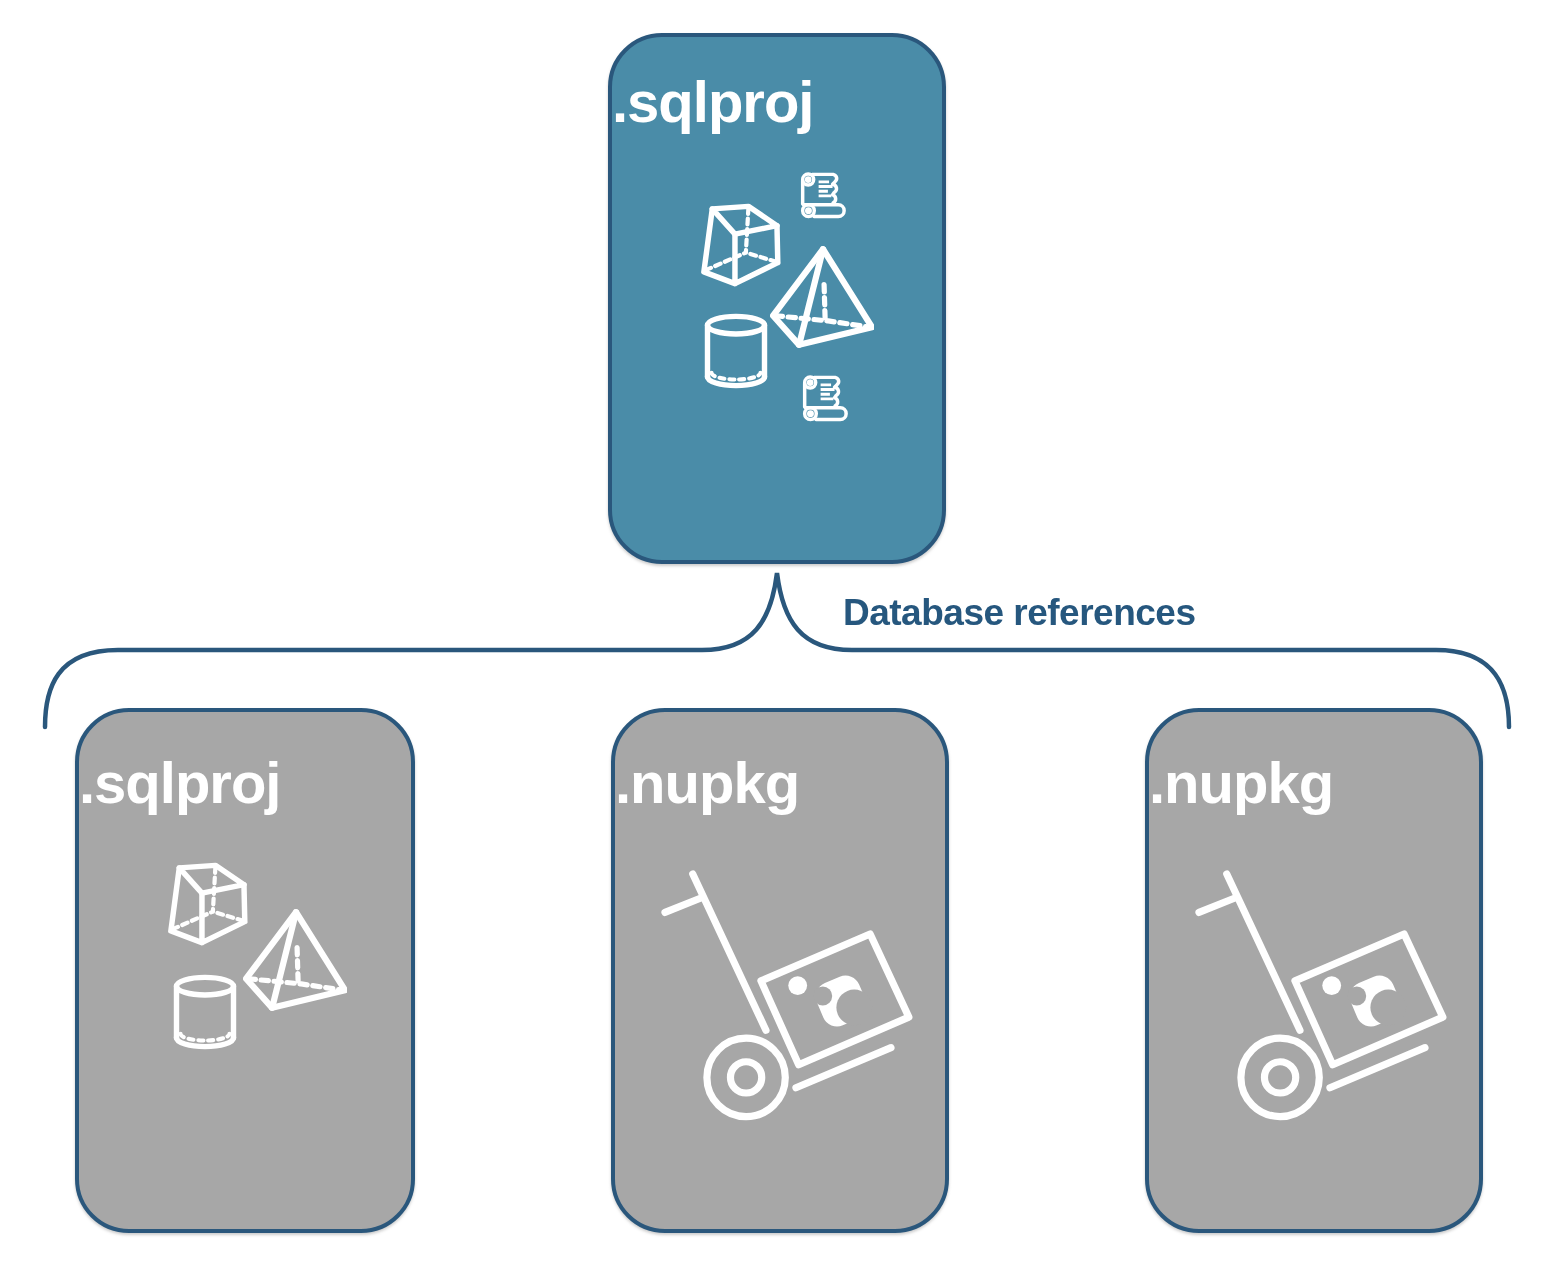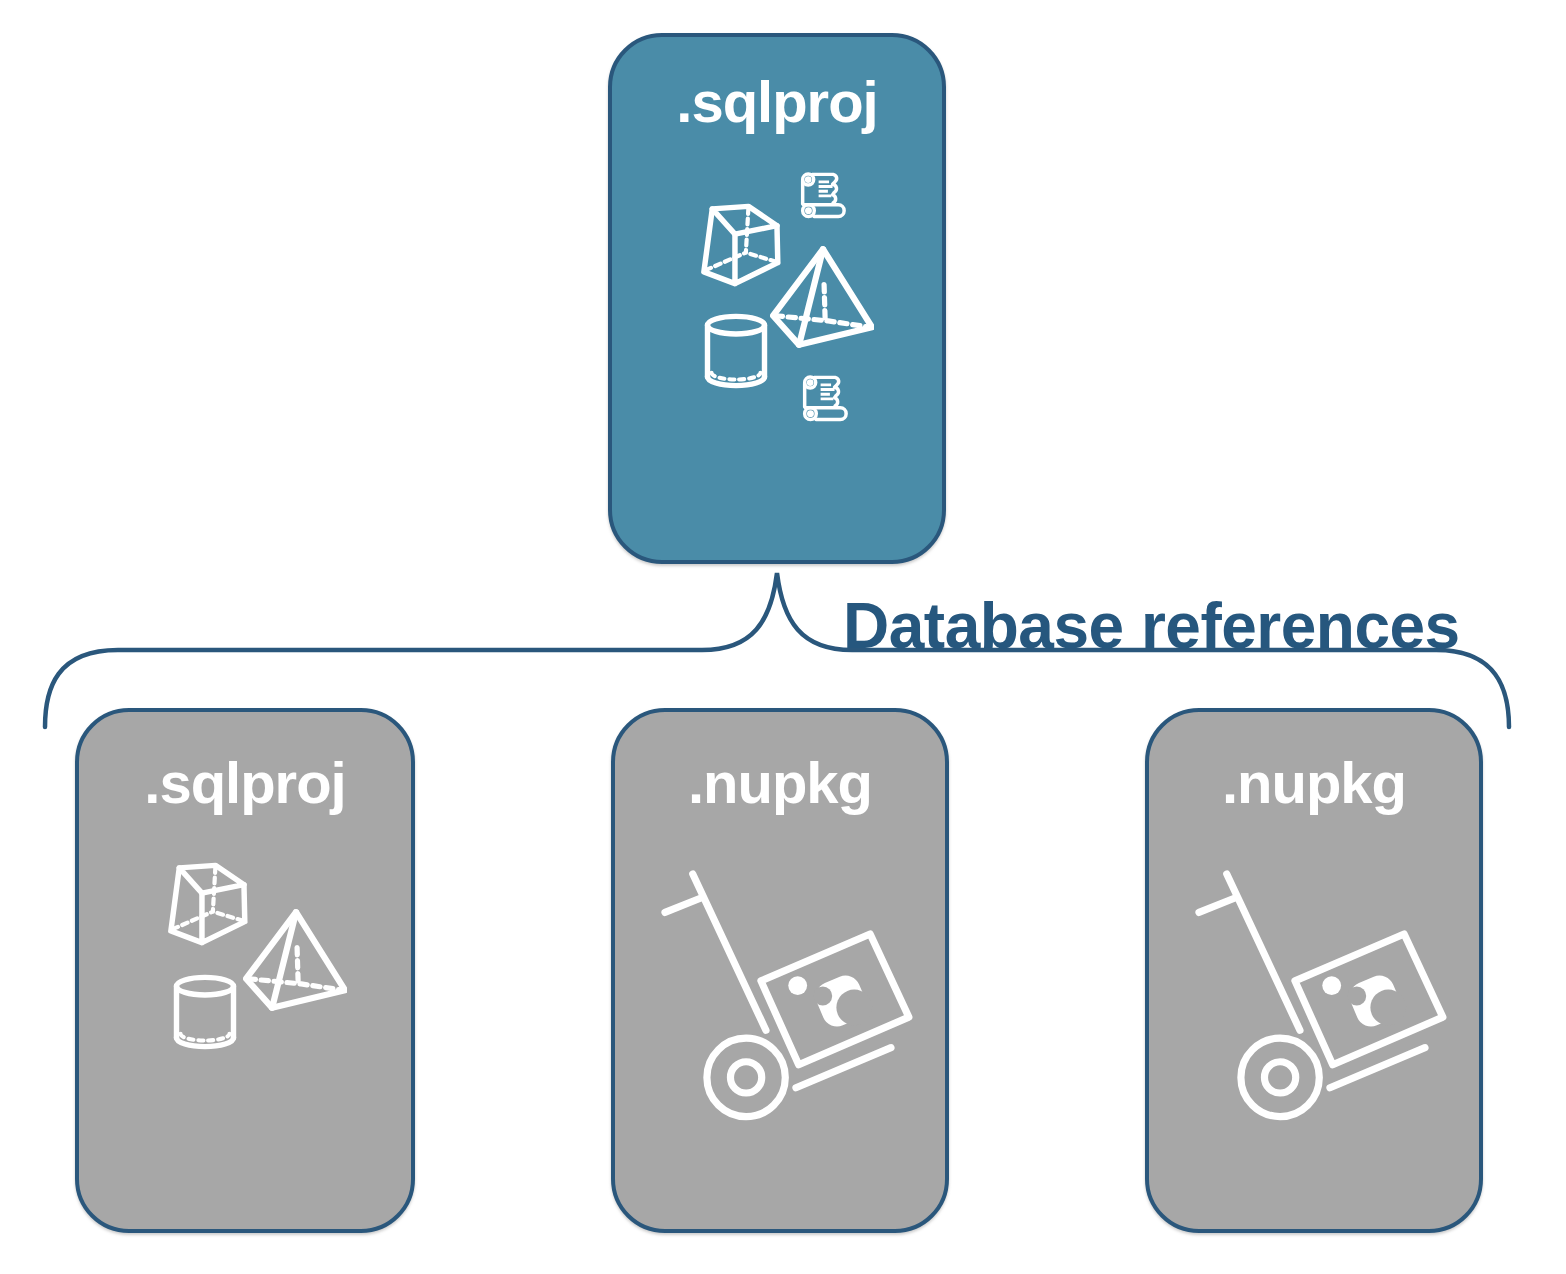--- a/index.html
+++ b/index.html
@@ -17,30 +17,30 @@
   .box{
     position:absolute;box-sizing:border-box;
     border:4px solid var(--outline);border-radius:54px;
     box-shadow:0 2px 3px rgba(110,110,110,.35);
   }
   .box.parent{left:608px;top:33px;width:338px;height:531px;background:var(--parent-fill);}
   .box.c1{left:75px; top:708px;width:340px;height:525px;background:var(--child-fill);}
   .box.c2{left:611px;top:708px;width:338px;height:525px;background:var(--child-fill);}
   .box.c3{left:1145px;top:708px;width:338px;height:525px;background:var(--child-fill);}
   .title{
-    position:absolute;left:0;right:0;text-align:center;
+    position:absolute;left:0;right:0;
     color:#fff;font-weight:bold;font-size:58px;letter-spacing:-1px;line-height:1;
   }
   .parent .title{top:36px;}
   .child .title{top:42px;}
   .ic{position:absolute;display:block;}
   .brace{position:absolute;left:0;top:0;pointer-events:none;}
   .conn-label{
     position:absolute;left:843px;top:594px;white-space:nowrap;
-    font-size:64px;font-weight:bold;letter-spacing:-0.5px;line-height:1;
+    font-size:37px;font-weight:bold;letter-spacing:-0.5px;line-height:1;
     color:var(--label-text);
   }
   .defs{position:absolute;width:0;height:0;overflow:hidden;}
 </style>
 </head>
 <body>
 
 <div class="canvas">
 
   <svg class="defs" aria-hidden="true">

